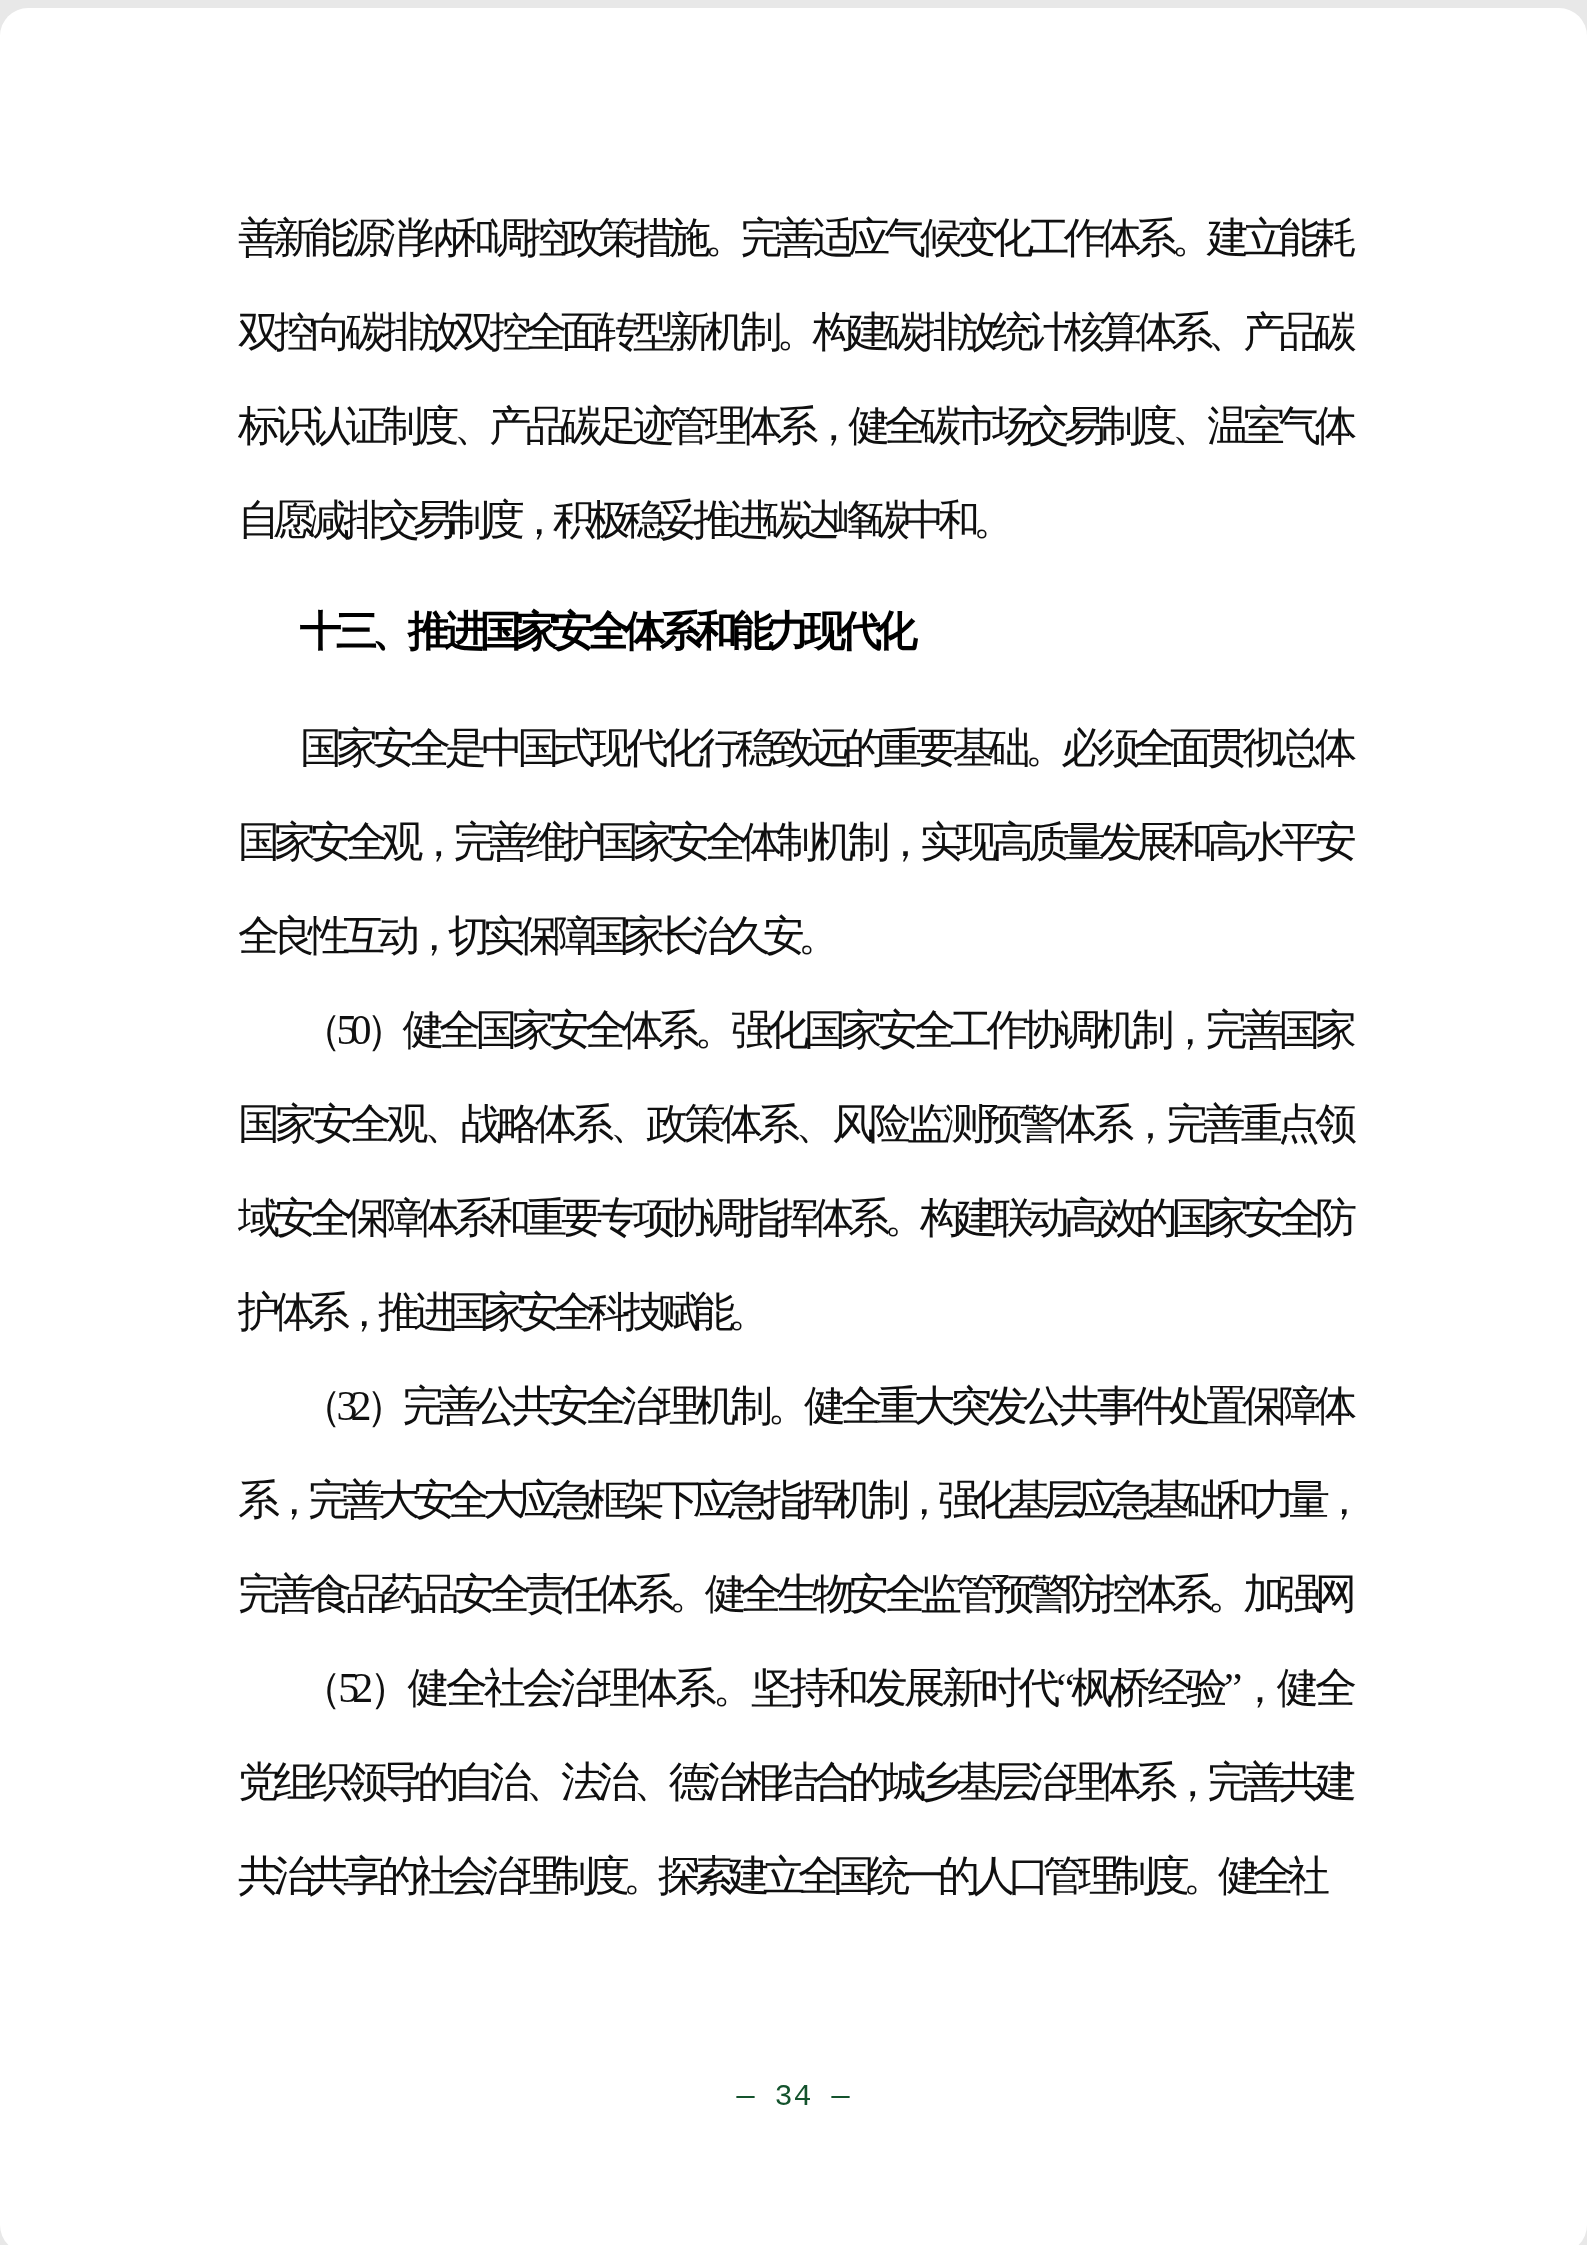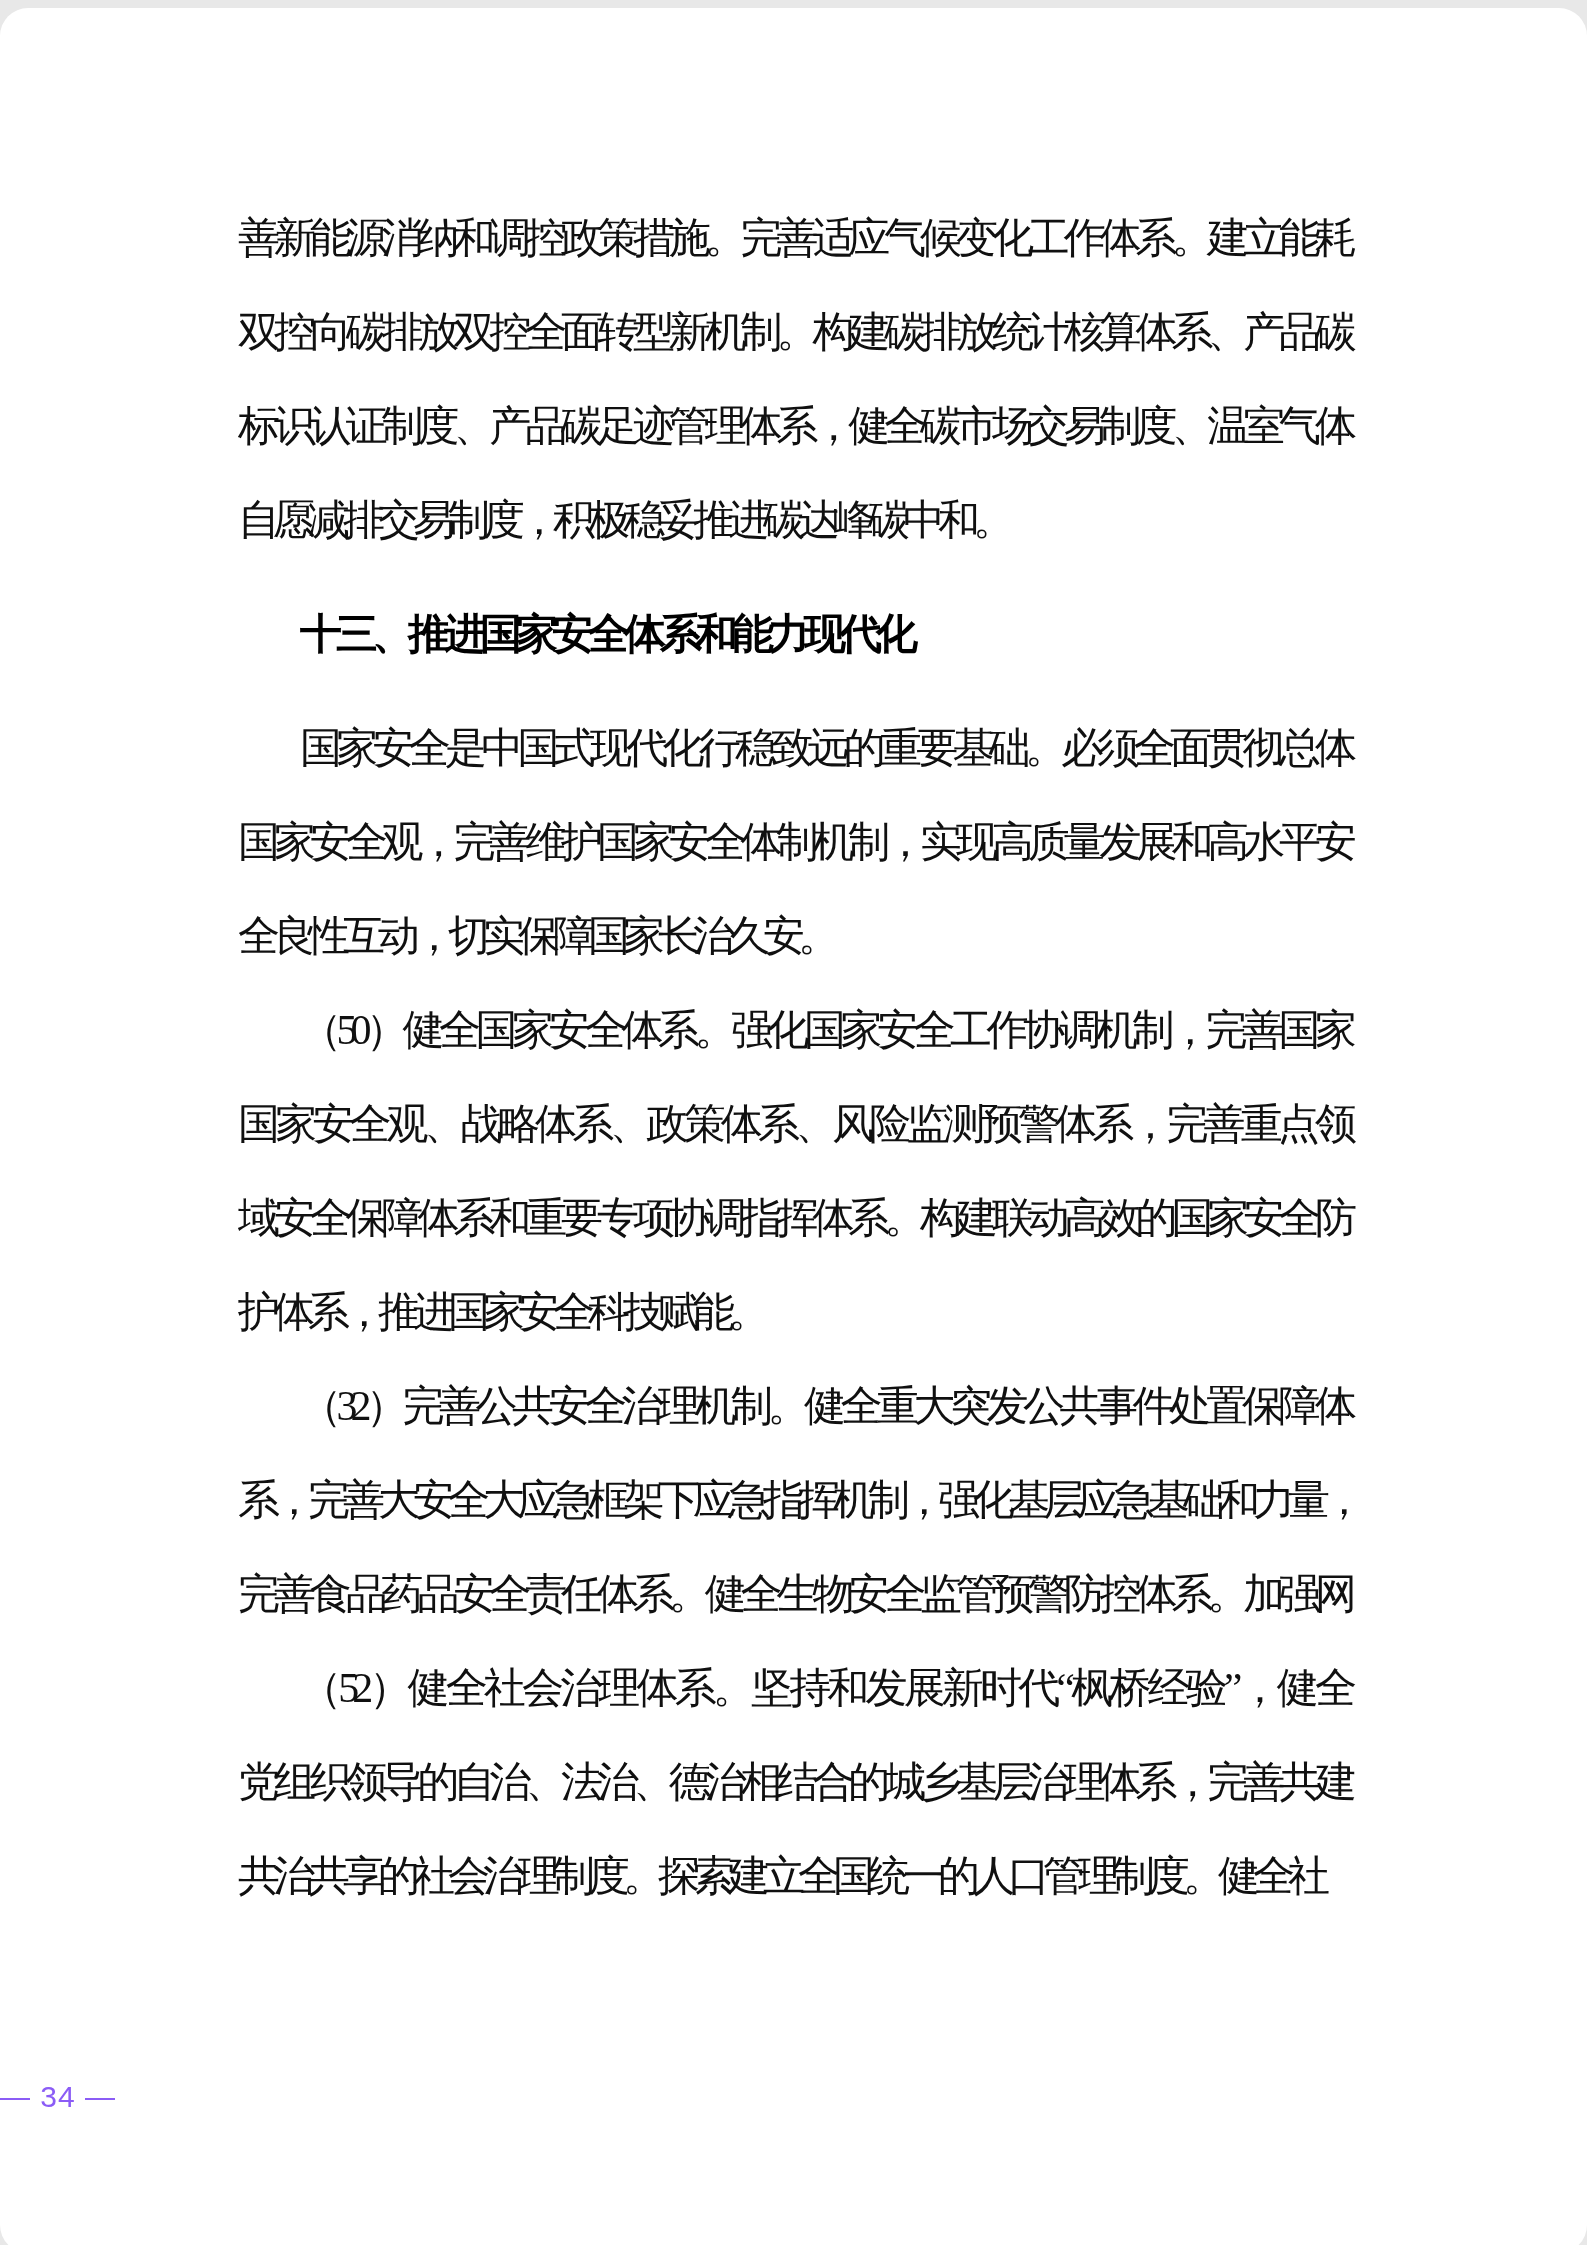--- a/index.html
+++ b/index.html
@@ -37,36 +37,37 @@
   }
   .line.last {
     text-align: center;
     text-align-last: left;
   }
   .line.indent {
     padding-left: 62px;
   }
   .block.heading { margin: 20px 0; }
   .block.heading .line {
-    font-family: Liberation Serif, serif;
+    font-family: Liberation Mono, monospace;
     font-weight: 700;
     letter-spacing: -6px;
     text-align: right;
     text-align-last: left;
     color: #000000;
   }
   .page-number {
     position: absolute;
     top: 2072px;
     left: 0;
     width: 100%;
-    font-family: Liberation Sans, sans-serif;
+    text-align: center;
+    font-family: Liberation Mono, monospace;
     font-size: 30px;
     letter-spacing: 1px;
-    color: #8b5cf6;
+    color: #14532d;
   }
 </style>
 </head>
 <body>
 
 <div class="page">
   <div class="content">
       <div class="block paragraph">
         <div class="line">善新能源消纳和调控政策措施。完善适应气候变化工作体系。建立能耗</div>
         <div class="line">双控向碳排放双控全面转型新机制。构建碳排放统计核算体系、产品碳</div>

